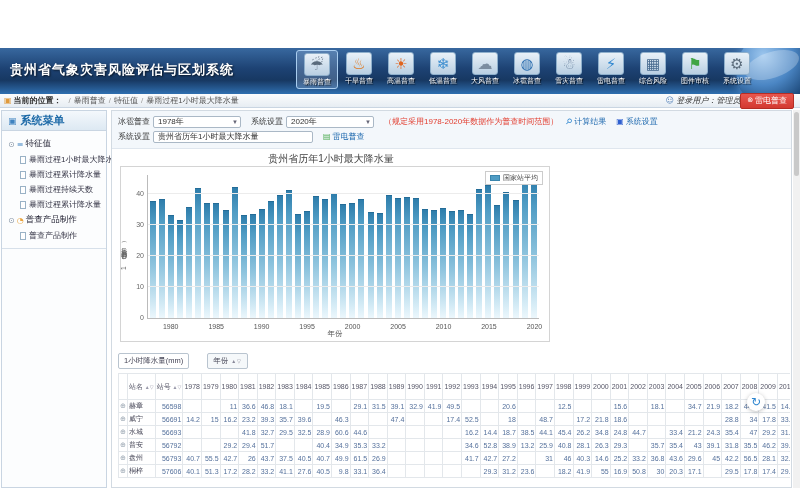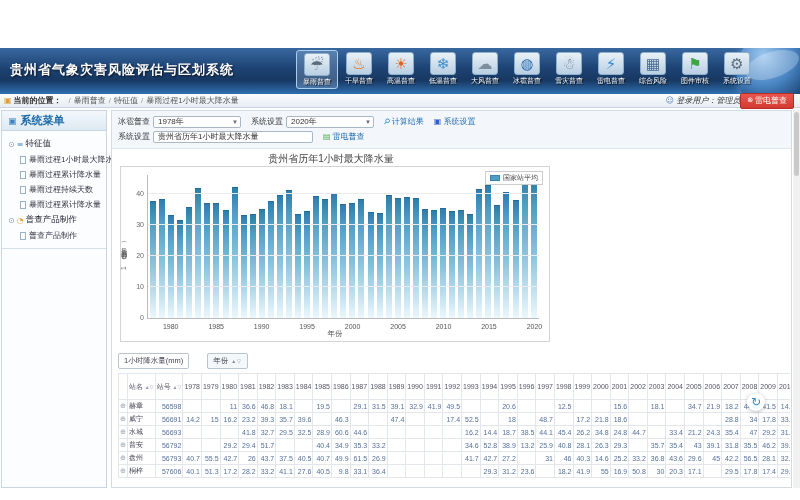--- a/index.html
+++ b/index.html
@@ -248,20 +248,21 @@
           <label>冰雹普查</label>
           <span class="selbox">
             <span>1978年</span>
             <span class="arr">▼</span>
           </span>
           <label>系统设置</label>
           <span class="selbox">
             <span>2020年</span>
             <span class="arr">▼</span>
           </span>
+          <span class="rednote">（规定采用1978-2020年数据作为普查时间范围）</span>
           <span class="act">
             <span class="aicon mag">⚲</span>
             <span>计算结果</span>
           </span>
           <span class="act">
             <span class="aicon disk">▣</span>
             <span>系统设置</span>
           </span>
         </div>
         <div class="frow">

